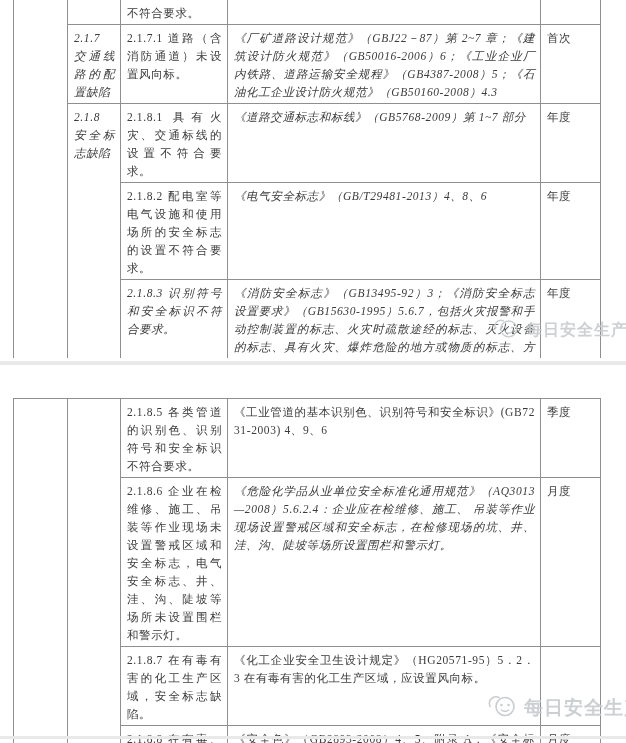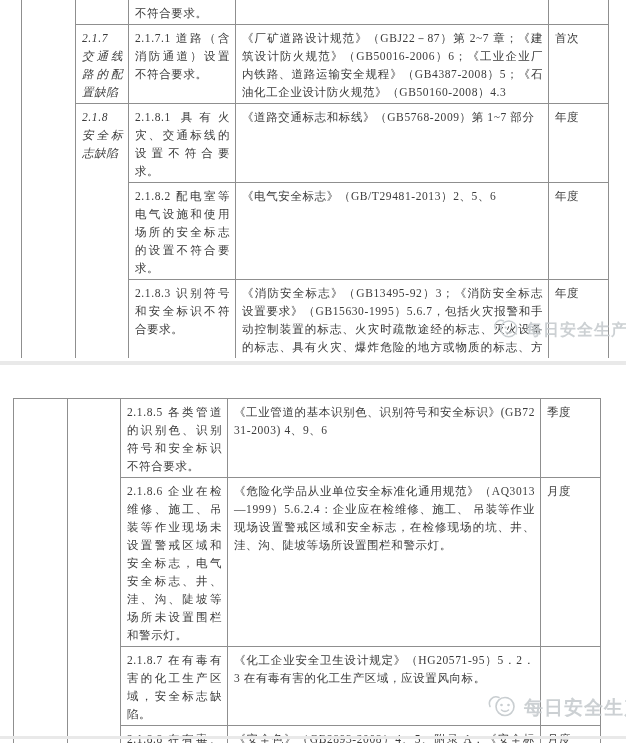--- a/index.html
+++ b/index.html
@@ -2,32 +2,32 @@
 <html><head>
 <meta charset="utf-8">
 <style>
   html,body{margin:0;padding:0;}
   body{
     width:626px;height:743px;position:relative;background:#ffffff;
     font-family:"Liberation Serif","DejaVu Serif",serif;
     color:#3b3b3b;overflow:hidden;
   }
   .fragment{position:absolute;left:13px;}
-  #frag1{top:0;height:358px;overflow:hidden;margin-left:8px;}
+  #frag1{top:0;height:358px;overflow:hidden;}
   #frag2{top:376px;height:360px;overflow:hidden;margin-top:22px;}
   table.doc{border-collapse:collapse;table-layout:fixed;width:587px;}
   table.doc td{
     border:1px solid #8f8f8f;
     font-size:11.5px;line-height:18px;letter-spacing:0.6px;
     vertical-align:top;padding:4px 5px 2px 6px;
     text-align:justify;overflow:hidden;word-break:break-all;
   }
   td.cat,td.freq{text-align:center;vertical-align:middle;letter-spacing:1px;padding:2px;}
   td.cat{text-align:justify;padding:2px 4px;font-style:italic;}
-  td.mid{vertical-align:middle;}
+  td.mid{vertical-align:middle;font-style:italic;}
   tr.cut-top td{border-top:none;}
   td.basis{padding:4px 7px 2px 8px;line-height:18.5px;}
   .stitch{position:absolute;left:0;width:626px;background:#e9e9e9;}
   #stitch1{top:361px;height:4px;}
   #stitch2{top:736px;height:3px;}
   .watermark{
     position:absolute;display:flex;align-items:center;gap:4px;
     color:#c7cccf;white-space:nowrap;pointer-events:none;
     font-family:"Liberation Serif","DejaVu Serif",serif;
   }
@@ -50,33 +50,33 @@
     <tbody>
         <tr class="cut-top" style="height:16px">
       <td rowspan="6"></td>
       <td></td>
       <td>不符合要求。</td>
       <td></td>
       <td></td>
     </tr>
     <tr style="height:73px">
       <td class="cat">2.1.7 交通线路的配置缺陷</td>
-      <td>2.1.7.1 道路（含消防通道）设置不符合要求。</td>
+      <td>2.1.7.1 道路（含消防通道）未设置风向标。</td>
       <td class="basis mid">《厂矿道路设计规范》（GBJ22－87）第 2~7 章；《建筑设计防火规范》（GB50016-2006）6；《工业企业厂内铁路、道路运输安全规程》（GB4387-2008）5；《石油化工企业设计防火规范》（GB50160-2008）4.3</td>
       <td class="freq">首次</td>
     </tr>
     <tr style="height:58px">
       <td class="cat" rowspan="4">2.1.8 安全标志缺陷</td>
       <td>2.1.8.1 具有火灾、交通标线的设置不符合要求。</td>
       <td class="basis mid">《道路交通标志和标线》（GB5768-2009）第 1~7 部分</td>
       <td class="freq">年度</td>
     </tr>
     <tr style="height:62px">
       <td>2.1.8.2 配电室等电气设施和使用场所的安全标志的设置不符合要求。</td>
-      <td class="basis mid">《电气安全标志》（GB/T29481-2013）2、5、6</td>
+      <td class="basis mid">《电气安全标志》（GB/T29481-2013）4、8、6</td>
       <td class="freq">年度</td>
     </tr>
     <tr style="height:97px">
       <td class="mid">2.1.8.3 识别符号和安全标识不符合要求。</td>
       <td class="basis mid">《消防安全标志》（GB13495-92）3；《消防安全标志设置要求》（GB15630-1995）5.6.7，包括火灾报警和手动控制装置的标志、火灾时疏散途经的标志、灭火设备的标志、具有火灾、爆炸危险的地方或物质的标志、方向辅助标志、文字辅助标志、消防安全标志杆等消防安全标志。</td>
       <td class="freq">年度</td>
     </tr>
 
   </tbody>
     </table>
@@ -96,21 +96,21 @@
     <tbody>
         <tr style="height:72px">
       <td rowspan="4"></td>
       <td rowspan="4"></td>
       <td>2.1.8.5 各类管道的识别色、识别符号和安全标识不符合要求。</td>
       <td class="basis">《工业管道的基本识别色、识别符号和安全标识》(GB7231-2003) 4、9、6</td>
       <td class="freq">季度</td>
     </tr>
     <tr style="height:143px">
       <td>2.1.8.6 企业在检维修、施工、吊装等作业现场未设置警戒区域和安全标志，电气安全标志、井、洼、沟、陡坡等场所未设置围栏和警示灯。</td>
-      <td class="basis mid">《危险化学品从业单位安全标准化通用规范》（AQ3013—1999）5.6.2.4：企业应在检维修、施工、 吊装等作业现场设置警戒区域和安全标志，在检修现场的坑、井、洼、沟、陡坡等场所设置围栏和警示灯。</td>
+      <td class="basis mid">《危险化学品从业单位安全标准化通用规范》（AQ3013—2008）5.6.2.4：企业应在检维修、施工、 吊装等作业现场设置警戒区域和安全标志，在检修现场的坑、井、洼、沟、陡坡等场所设置围栏和警示灯。</td>
       <td class="freq">月度</td>
     </tr>
     <tr style="height:52px">
       <td>2.1.8.7 在有毒有害的化工生产区域，安全标志缺陷。</td>
       <td class="basis">《化工企业安全卫生设计规定》（HG20571-95）5．2．3 在有毒有害的化工生产区域，应设置风向标。</td>
       <td class="freq"></td>
     </tr>
     <tr style="height:88px">
       <td>2.1.8.8 在有毒、缺氧、窒息、存在高空坠落等危险作业地点未在醒目的地方设置安全警示标志，</td>
       <td class="basis">《安全色》（GB2893-2008）4、5、附录 A；《安全标志及其使用导则》（GB2894-2008）4~10</td>

